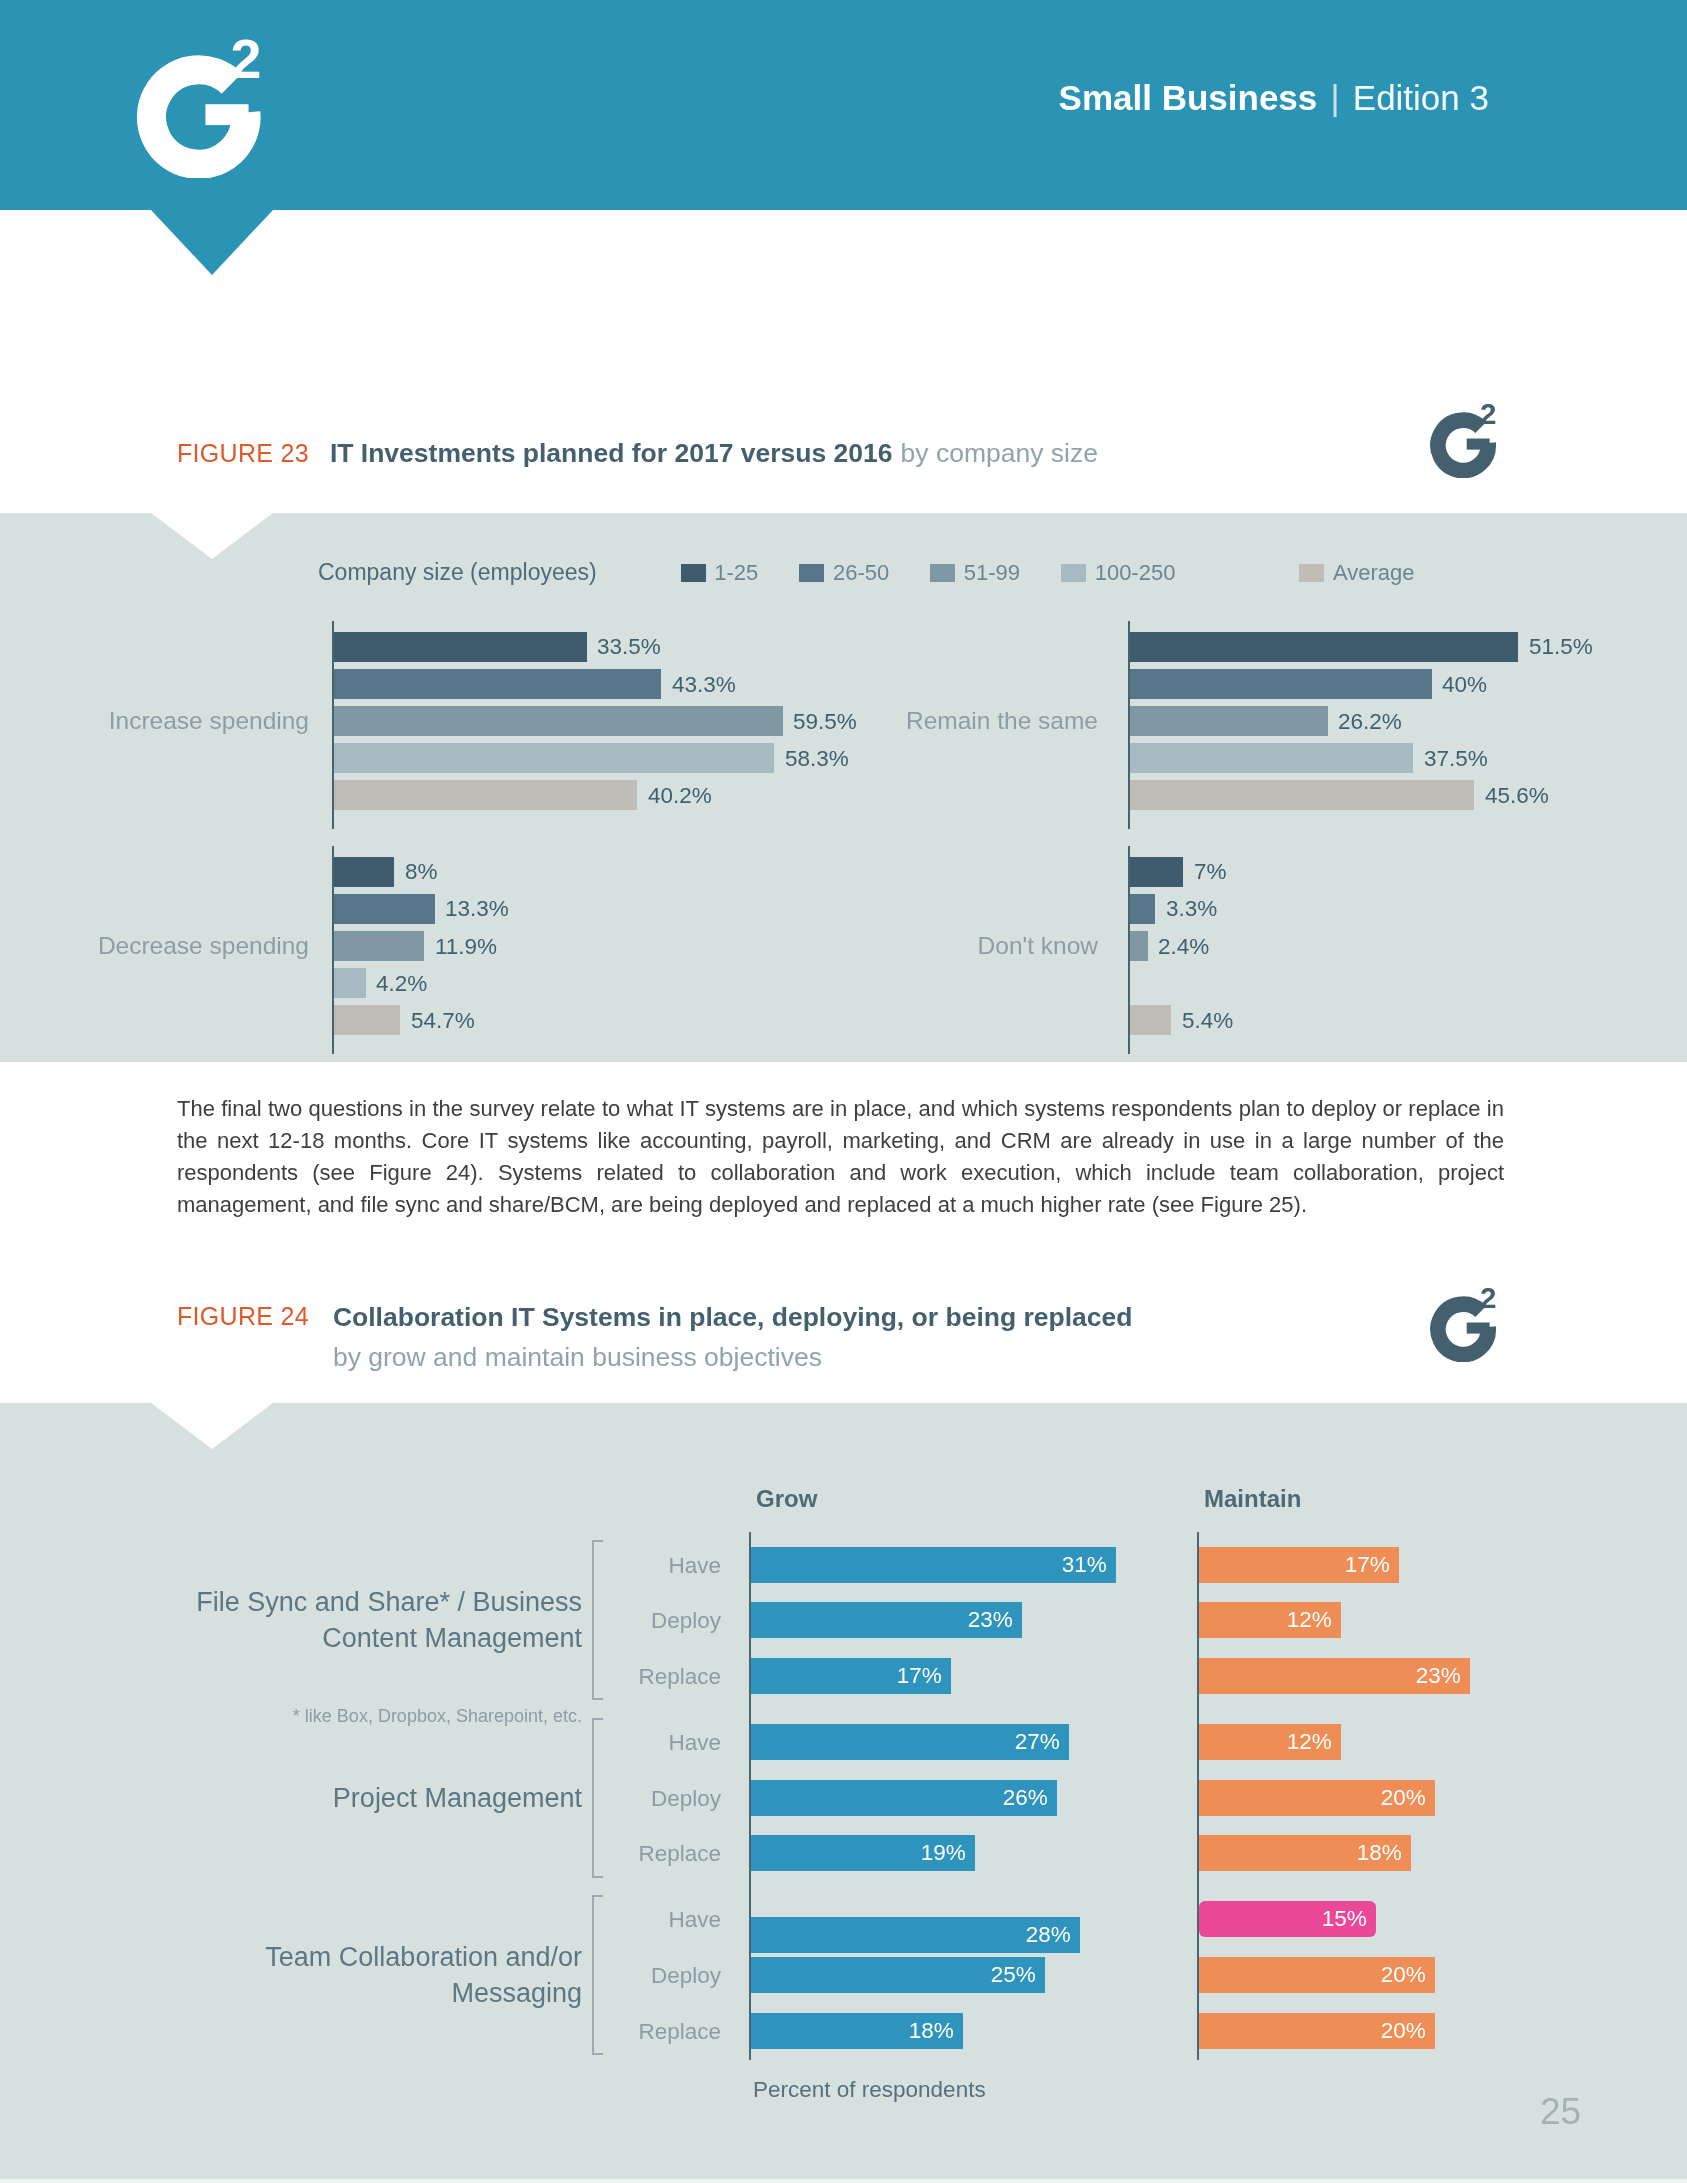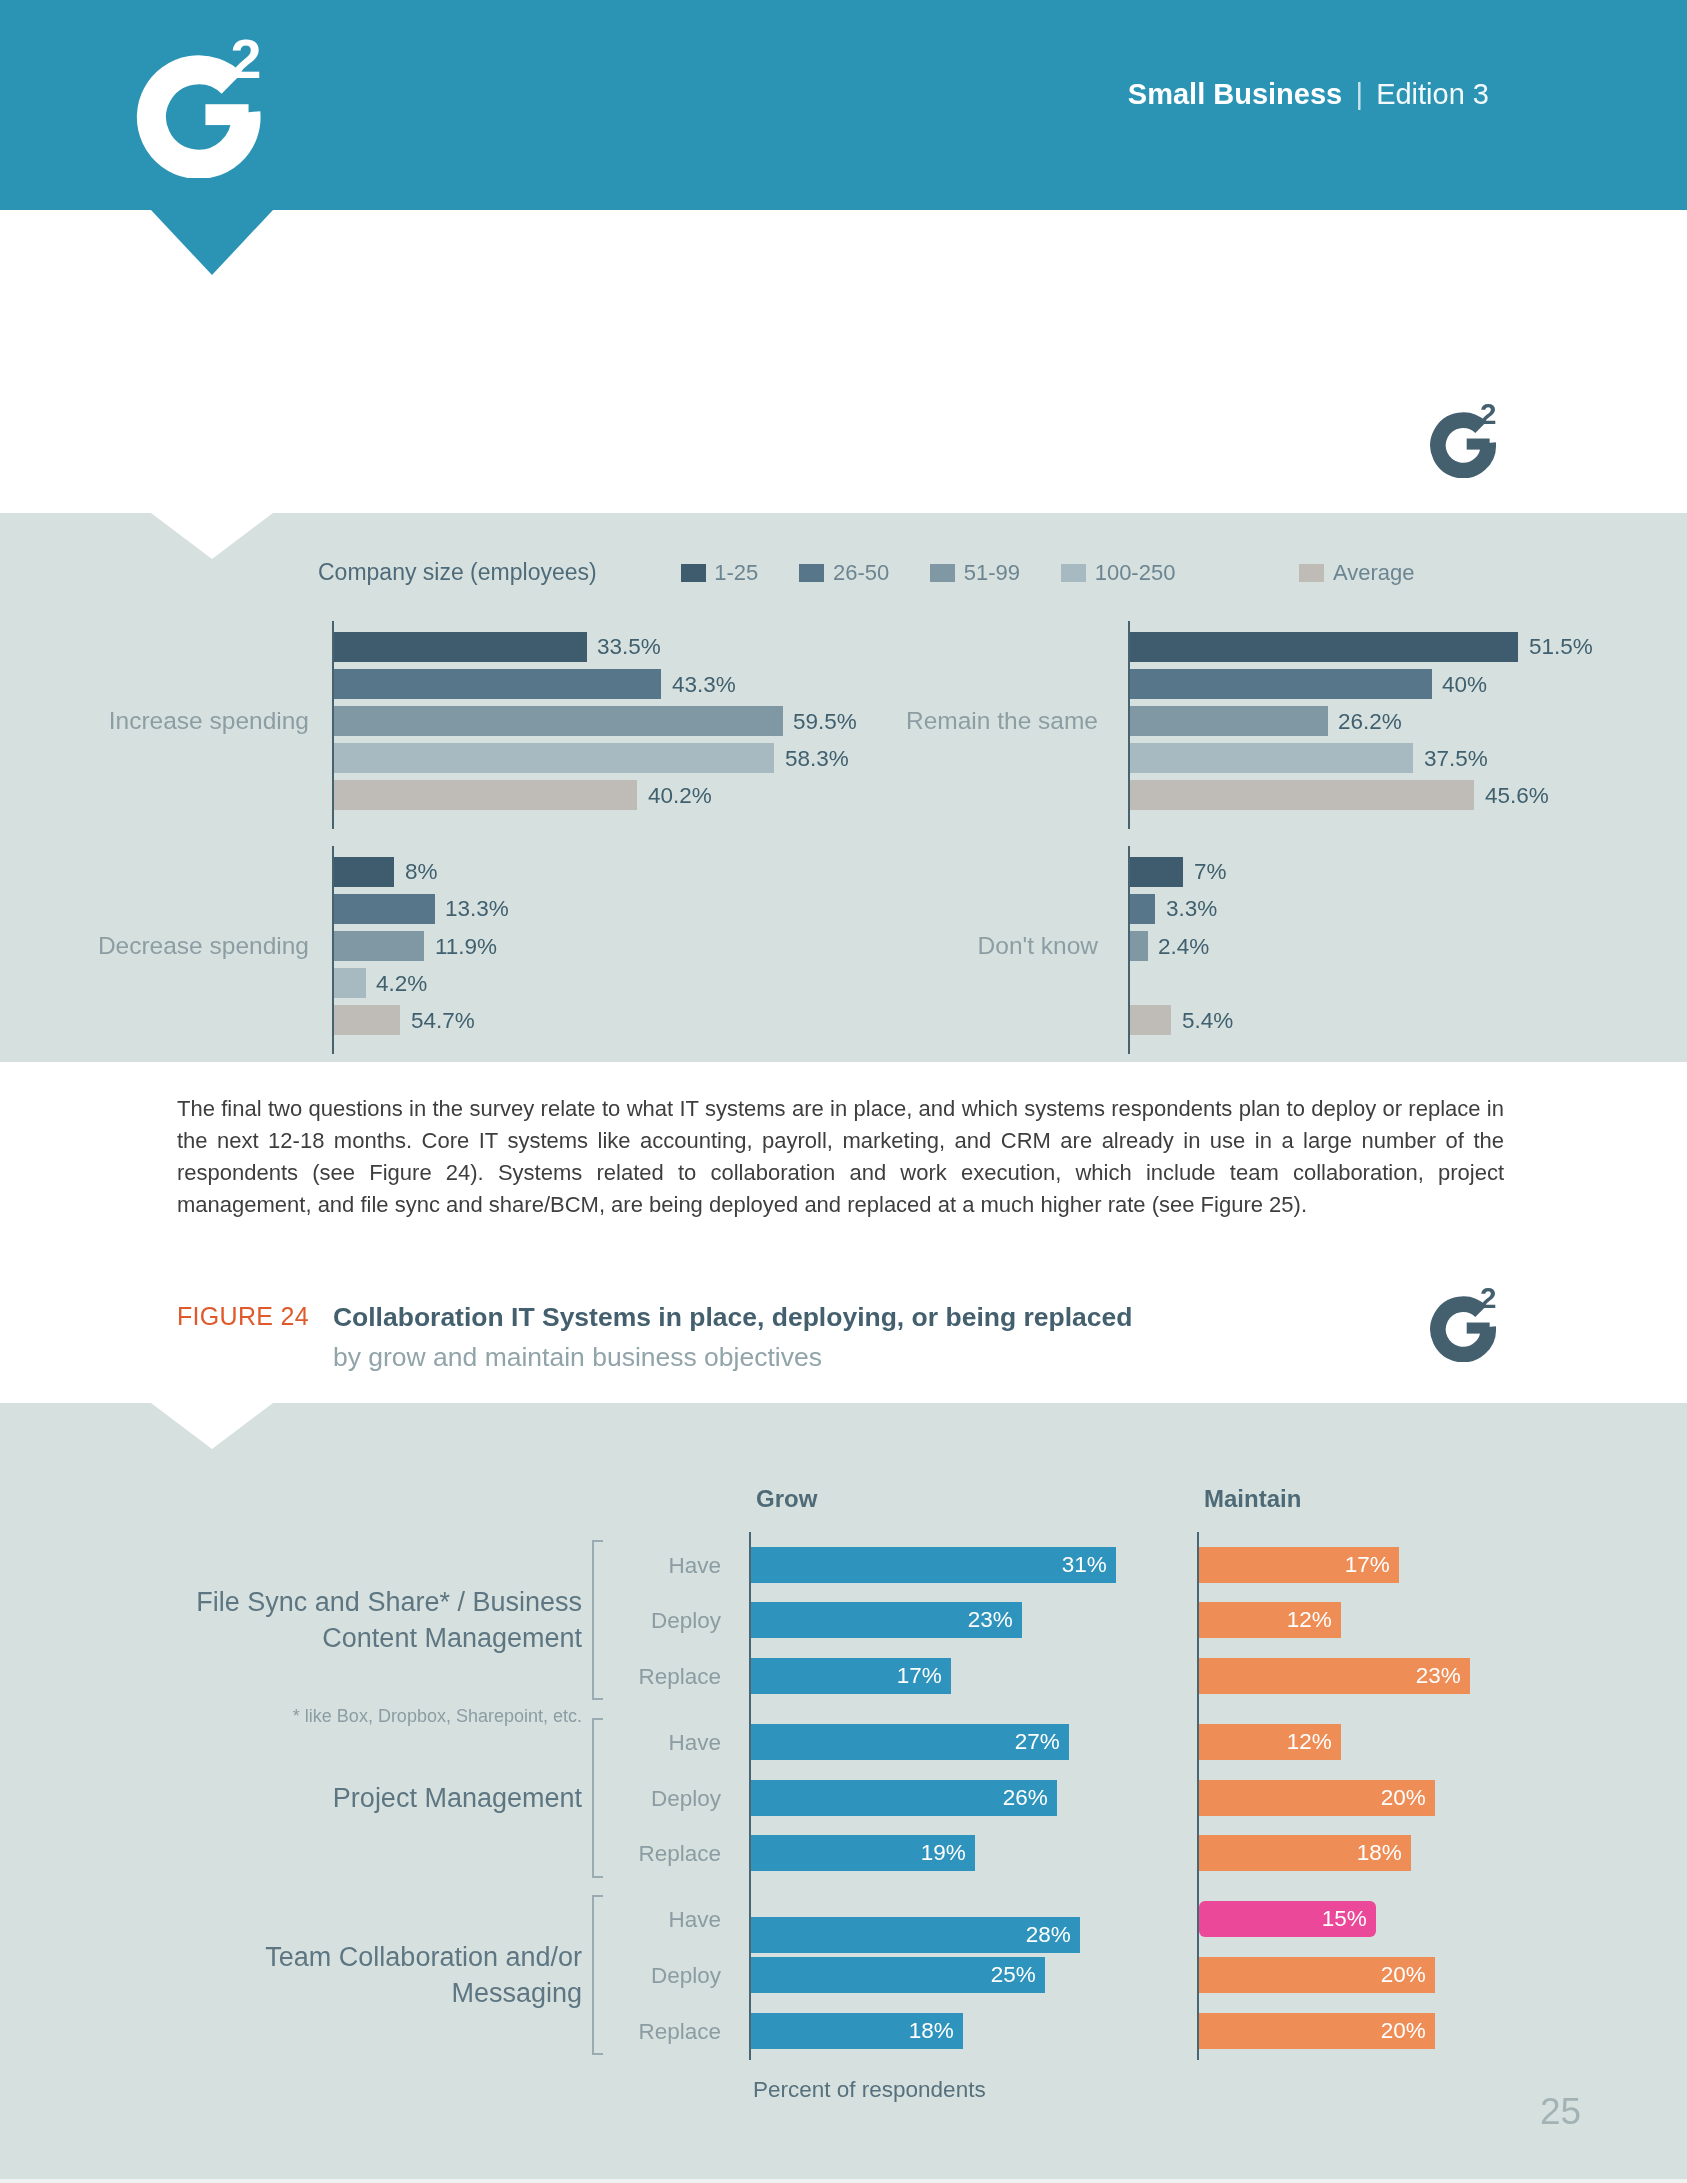--- a/index.html
+++ b/index.html
@@ -3,21 +3,21 @@
 <meta charset="utf-8">
 <style>
   * { margin:0; padding:0; box-sizing:border-box; }
   html,body { background:#ffffff; }
   body { width:1687px; height:2183px; position:relative; font-family:"Liberation Sans", sans-serif; overflow:hidden; }
   .page { position:absolute; inset:0; }
 
   
   .topbar { position:absolute; top:0; left:0; right:0; height:210px; background:#2b94b5; }
   .logo-white { position:absolute; left:129px; top:36px; color:#ffffff; }
-  .header-title { position:absolute; top:78px; right:198px; font-size:29px; color:#ffffff; white-space:nowrap; }
+  .header-title { position:absolute; top:78px; right:198px; font-size:35px; color:#ffffff; white-space:nowrap; }
   .ht-bold { font-weight:bold; }
   .ht-sep { font-weight:normal; opacity:.75; margin:0 13.2px; }
   .ht-light { font-weight:normal; opacity:.95; }
   .pointer { position:absolute; top:210px; left:151px; width:0; height:0;
              border-left:61px solid transparent; border-right:61px solid transparent; border-top:65px solid #2b94b5; }
 
   
   .para { position:absolute; left:177px; width:1327px; font-size:22px; line-height:1.46; color:#3e3e3e; }
   .para1 { top:327px; }
   .para2 { top:1093px; text-align:justify; }
@@ -84,20 +84,23 @@
         <text x="73" y="30" font-size="40" font-weight="bold" fill="currentColor">2</text>
       </svg>
     </div>
     <div class="header-title">
       <span class="ht-bold">Small Business</span><span class="ht-sep">|</span><span class="ht-light">Edition 3</span>
     </div>
   </header>
   <div class="pointer"></div>
 
 
+  <div class="fig-head fig-head1">
+    <span class="fig-label">FIGURE 23</span><span class="fig-title-bold">IT Investments planned for 2017 versus 2016</span><span class="fig-title-light">by company size</span>
+  </div>
   <div class="logo-dark logo-fig23">
     <svg width="74" height="76" viewBox="0 0 100 102">
       <path d="M74 34 A34 34 0 1 0 84 55" fill="none" stroke="currentColor" stroke-width="21"></path>
       <rect x="55" y="49" width="31" height="15" fill="currentColor"></rect>
       <text x="73" y="30" font-size="40" font-weight="bold" fill="currentColor">2</text>
     </svg>
   </div>
 
   <section class="band band1">
     <div class="notch"></div>

